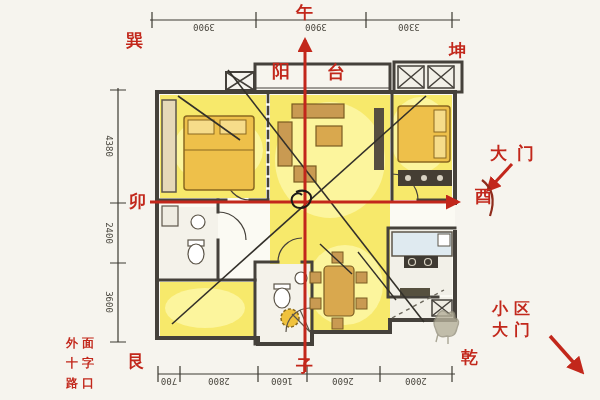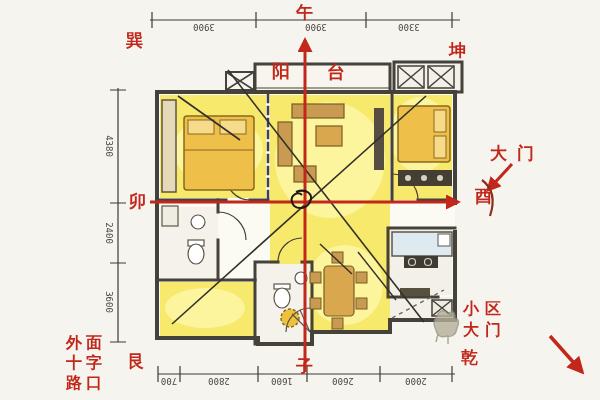--- a/index.html
+++ b/index.html
@@ -8,21 +8,21 @@
     background:#f6f4ee;
     font-family:"DejaVu Sans",sans-serif;
   }
   .stage svg{position:absolute;left:0;top:0;}
   .lbl{position:absolute;color:#c2271b;font-weight:bold;line-height:1;
        font-family:"DejaVu Sans",sans-serif;}
   .cc{font-size:17px;}
   .balc{font-size:18px;}
   .door-lbl{font-size:17px;letter-spacing:10px;}
   .block{line-height:21px;letter-spacing:6px;font-size:16px;}
-  .block3{line-height:20px;letter-spacing:4px;font-size:16px;}
+  .block3{line-height:20px;letter-spacing:4px;font-size:12px;}
   .dim{
     position:absolute;font-family:"DejaVu Sans Mono","Liberation Mono",monospace;
     font-size:9px;color:#4a473f;white-space:nowrap;line-height:1;
   }
   .dim.flip{transform:translate(-50%,0) rotate(180deg);}
   .dim.vert{transform:translate(-50%,-50%) rotate(90deg);}
 </style>
 </head>
 <body>
 
@@ -184,21 +184,21 @@
 <div class="lbl cc" style="left:475px;top:188px">酉</div>
 <div class="lbl cc" style="left:128px;top:353px">艮</div>
 <div class="lbl cc" style="left:296px;top:358px">子</div>
 <div class="lbl cc" style="left:461px;top:349px">乾</div>
 
 <div class="lbl balc" style="left:272px;top:62px">阳</div>
 <div class="lbl balc" style="left:327px;top:63px">台</div>
 
 <div class="lbl door-lbl" style="left:490px;top:145px">大门</div>
 
-<div class="lbl block" style="left:463px;top:298px">
+<div class="lbl block" style="left:492px;top:298px">
   <div>小区</div>
   <div>大门</div>
 </div>
 
 <div class="lbl block3" style="left:66px;top:333px">
   <div>外面</div>
   <div>十字</div>
   <div>路口</div>
 </div>
 

